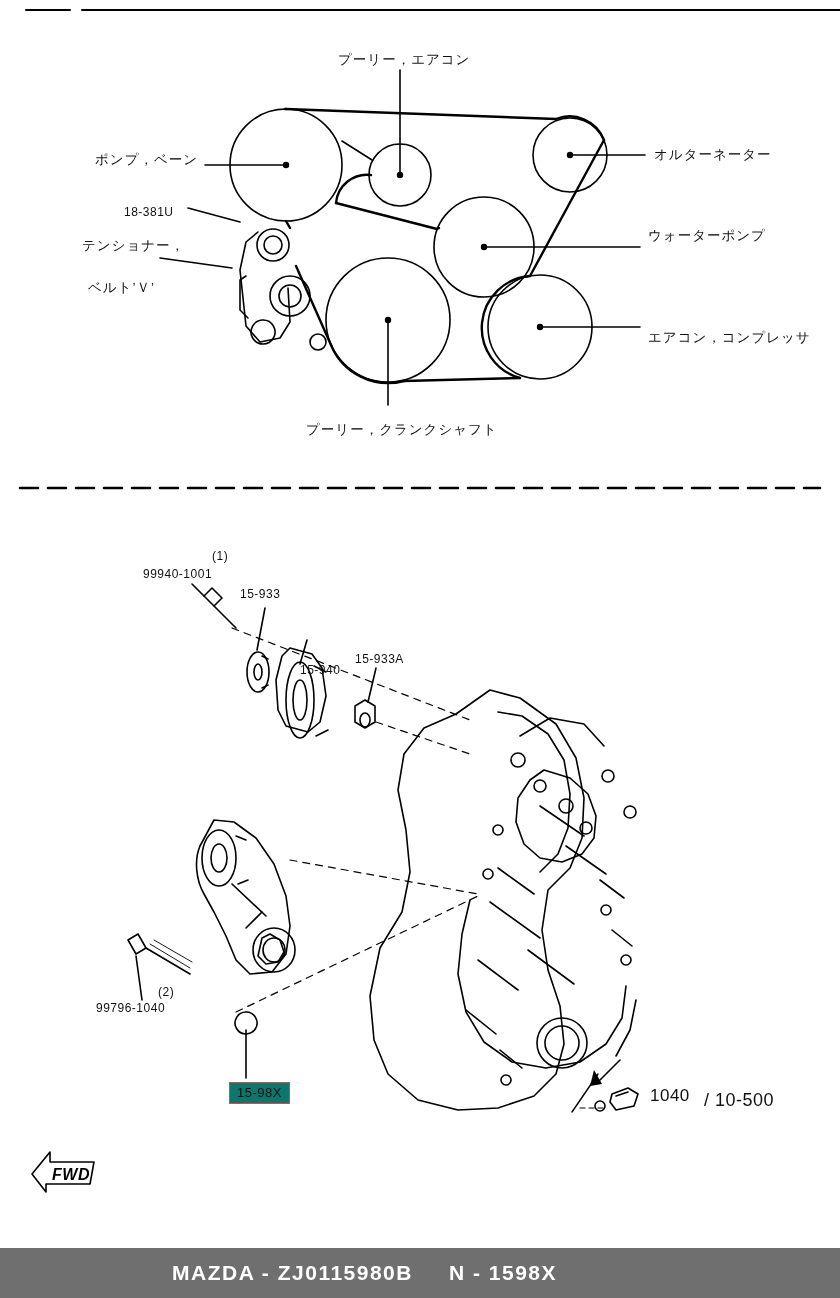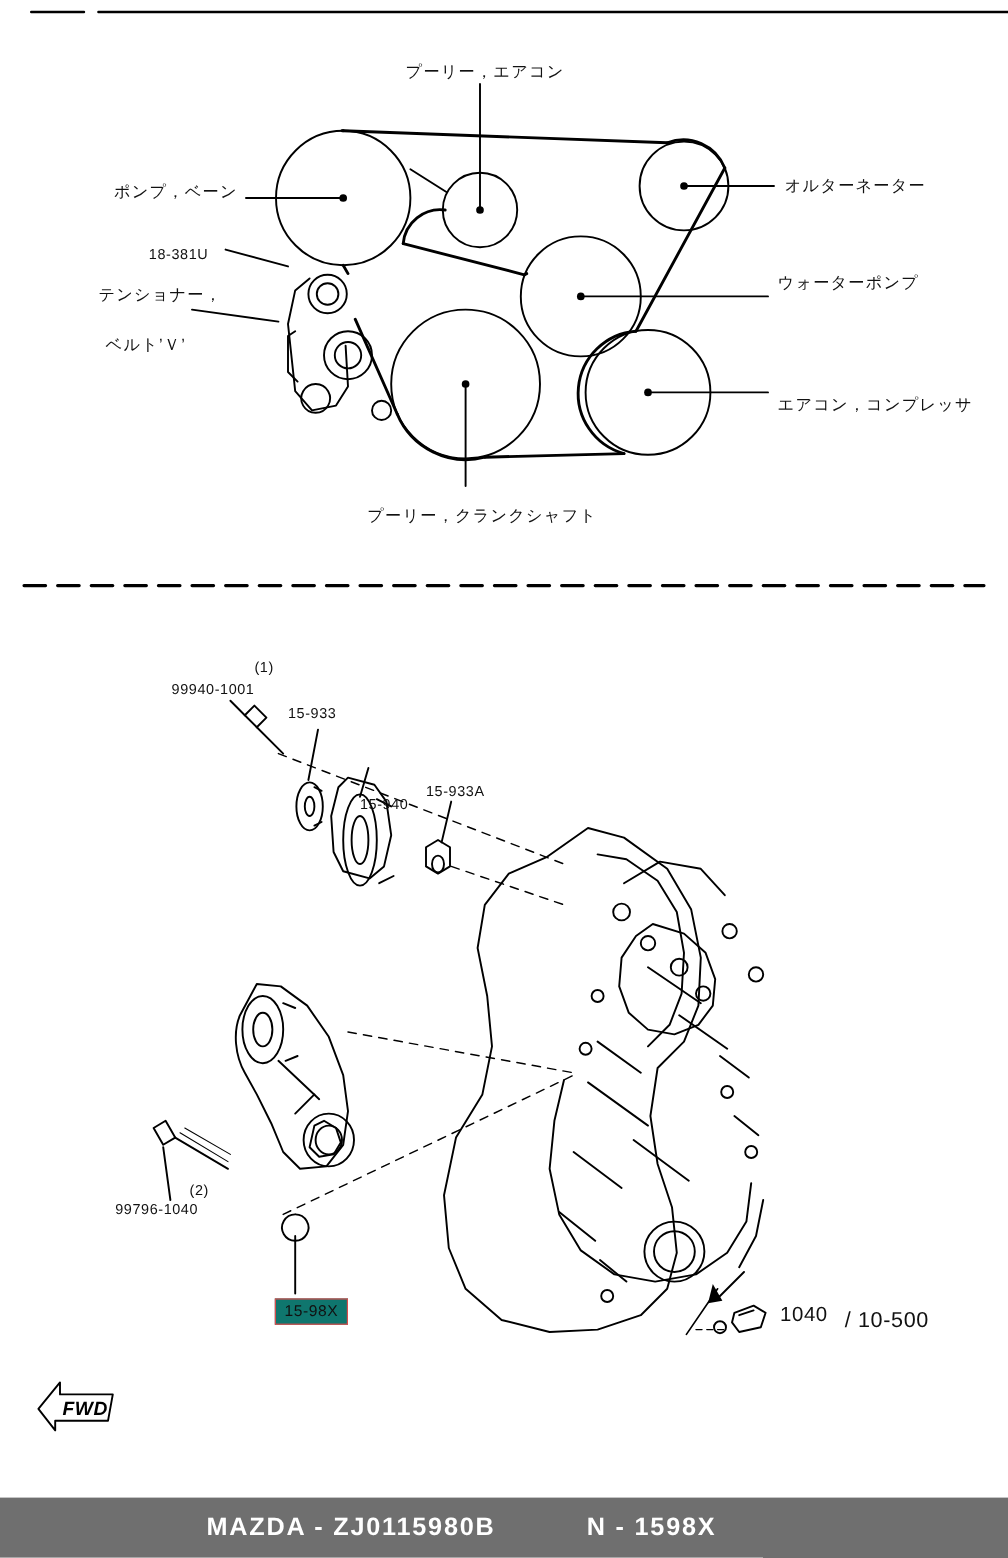--- a/index.html
+++ b/index.html
@@ -19,21 +19,21 @@
 
   .hl {
     position:absolute; background:#f9c9c9; border:1px solid #d84b4b;
     color:#111; font-size:13px; letter-spacing:0.5px;
     padding:2px 7px 3px 7px;
   }
 
   #footer {
     position:absolute; left:0; top:1248px; width:840px; height:50px;
     background:#6f6f6f; color:#ffffff;
-    display:flex; align-items:center;gap:40px;
+    display:flex; align-items:center;
   }
   #footer .txt {
     font-size:21px; letter-spacing:1.5px; padding-left:172px; font-weight:bold;
   }
   #footer .txt2 { font-size:21px; letter-spacing:1.5px; padding-left:36px; font-weight:bold; }
 
   .fwdbox { position:absolute; left:28px; top:1148px; width:70px; height:48px; }
   .fwd-text {
     position:absolute; left:52px; top:1166px; font-size:16px;
     font-style:italic; font-weight:bold; letter-spacing:0.5px;

